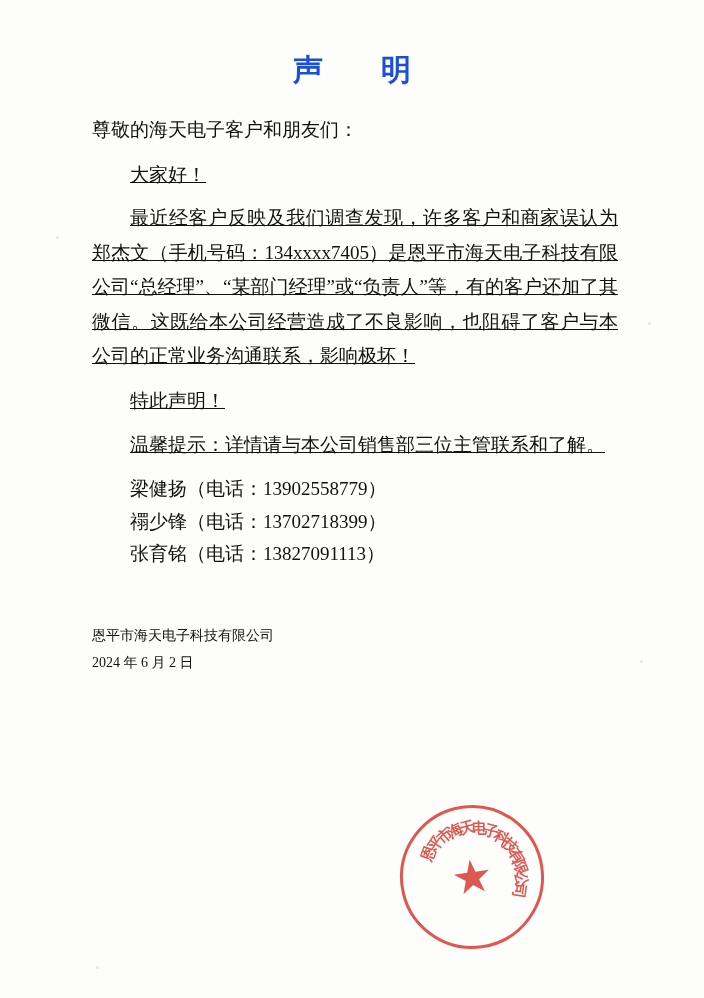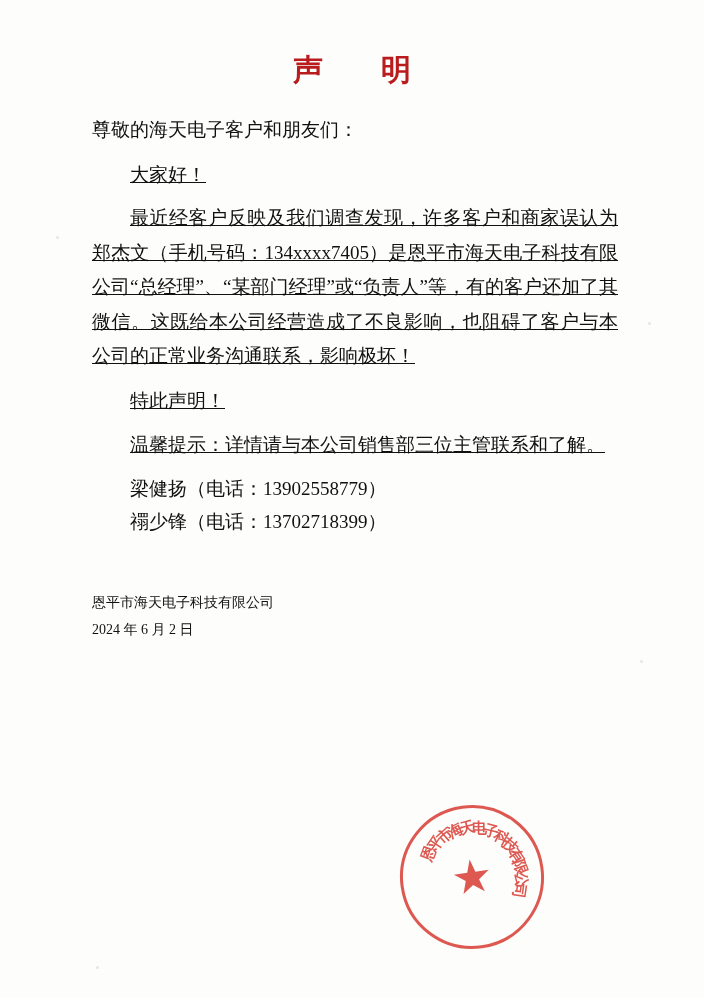--- a/index.html
+++ b/index.html
@@ -24,21 +24,21 @@
     background: #fdfdfc;
   }
   .doc-title {
     text-align: center;
     font-size: 30px;
     font-weight: bold;
     letter-spacing: 14px;
     margin: 0;
     padding-top: 50px;
     padding-left: 14px;
-    color: #b91c1c;
+    color: #1d4ed8;
     font-family: "Liberation Serif", "DejaVu Serif", serif;
   }
   .body-wrap {
     margin-top: 24px;
     padding-left: 92px;
     padding-right: 86px;
   }
   .salutation {
     font-size: 19px;
     line-height: 1.55;
@@ -149,20 +149,21 @@
     <p class="para">最近经客户反映及我们调查发现，许多客户和商家误认为郑杰文（手机号码：134xxxx7405）是恩平市海天电子科技有限公司“总经理”、“某部门经理”或“负责人”等，有的客户还加了其微信。这既给本公司经营造成了不良影响，也阻碍了客户与本公司的正常业务沟通联系，影响极坏！</p>
 
 
     <p class="para">特此声明！</p>
 
     <p class="para">温馨提示：详情请与本公司销售部三位主管联系和了解。</p>
 
     <div class="contacts">
       <p class="contact-line">梁健扬（电话：13902558779）</p>
       <p class="contact-line">禤少锋（电话：13702718399）</p>
+      <p class="contact-line">张育铭（电话：13827091113）</p>
     </div>
 
     <div class="signature">
       <span class="sig-line">恩平市海天电子科技有限公司</span>
       <span class="sig-date">2024 年 6 月 2 日</span>
     </div>
 
   </div>
 
   <div class="seal">

